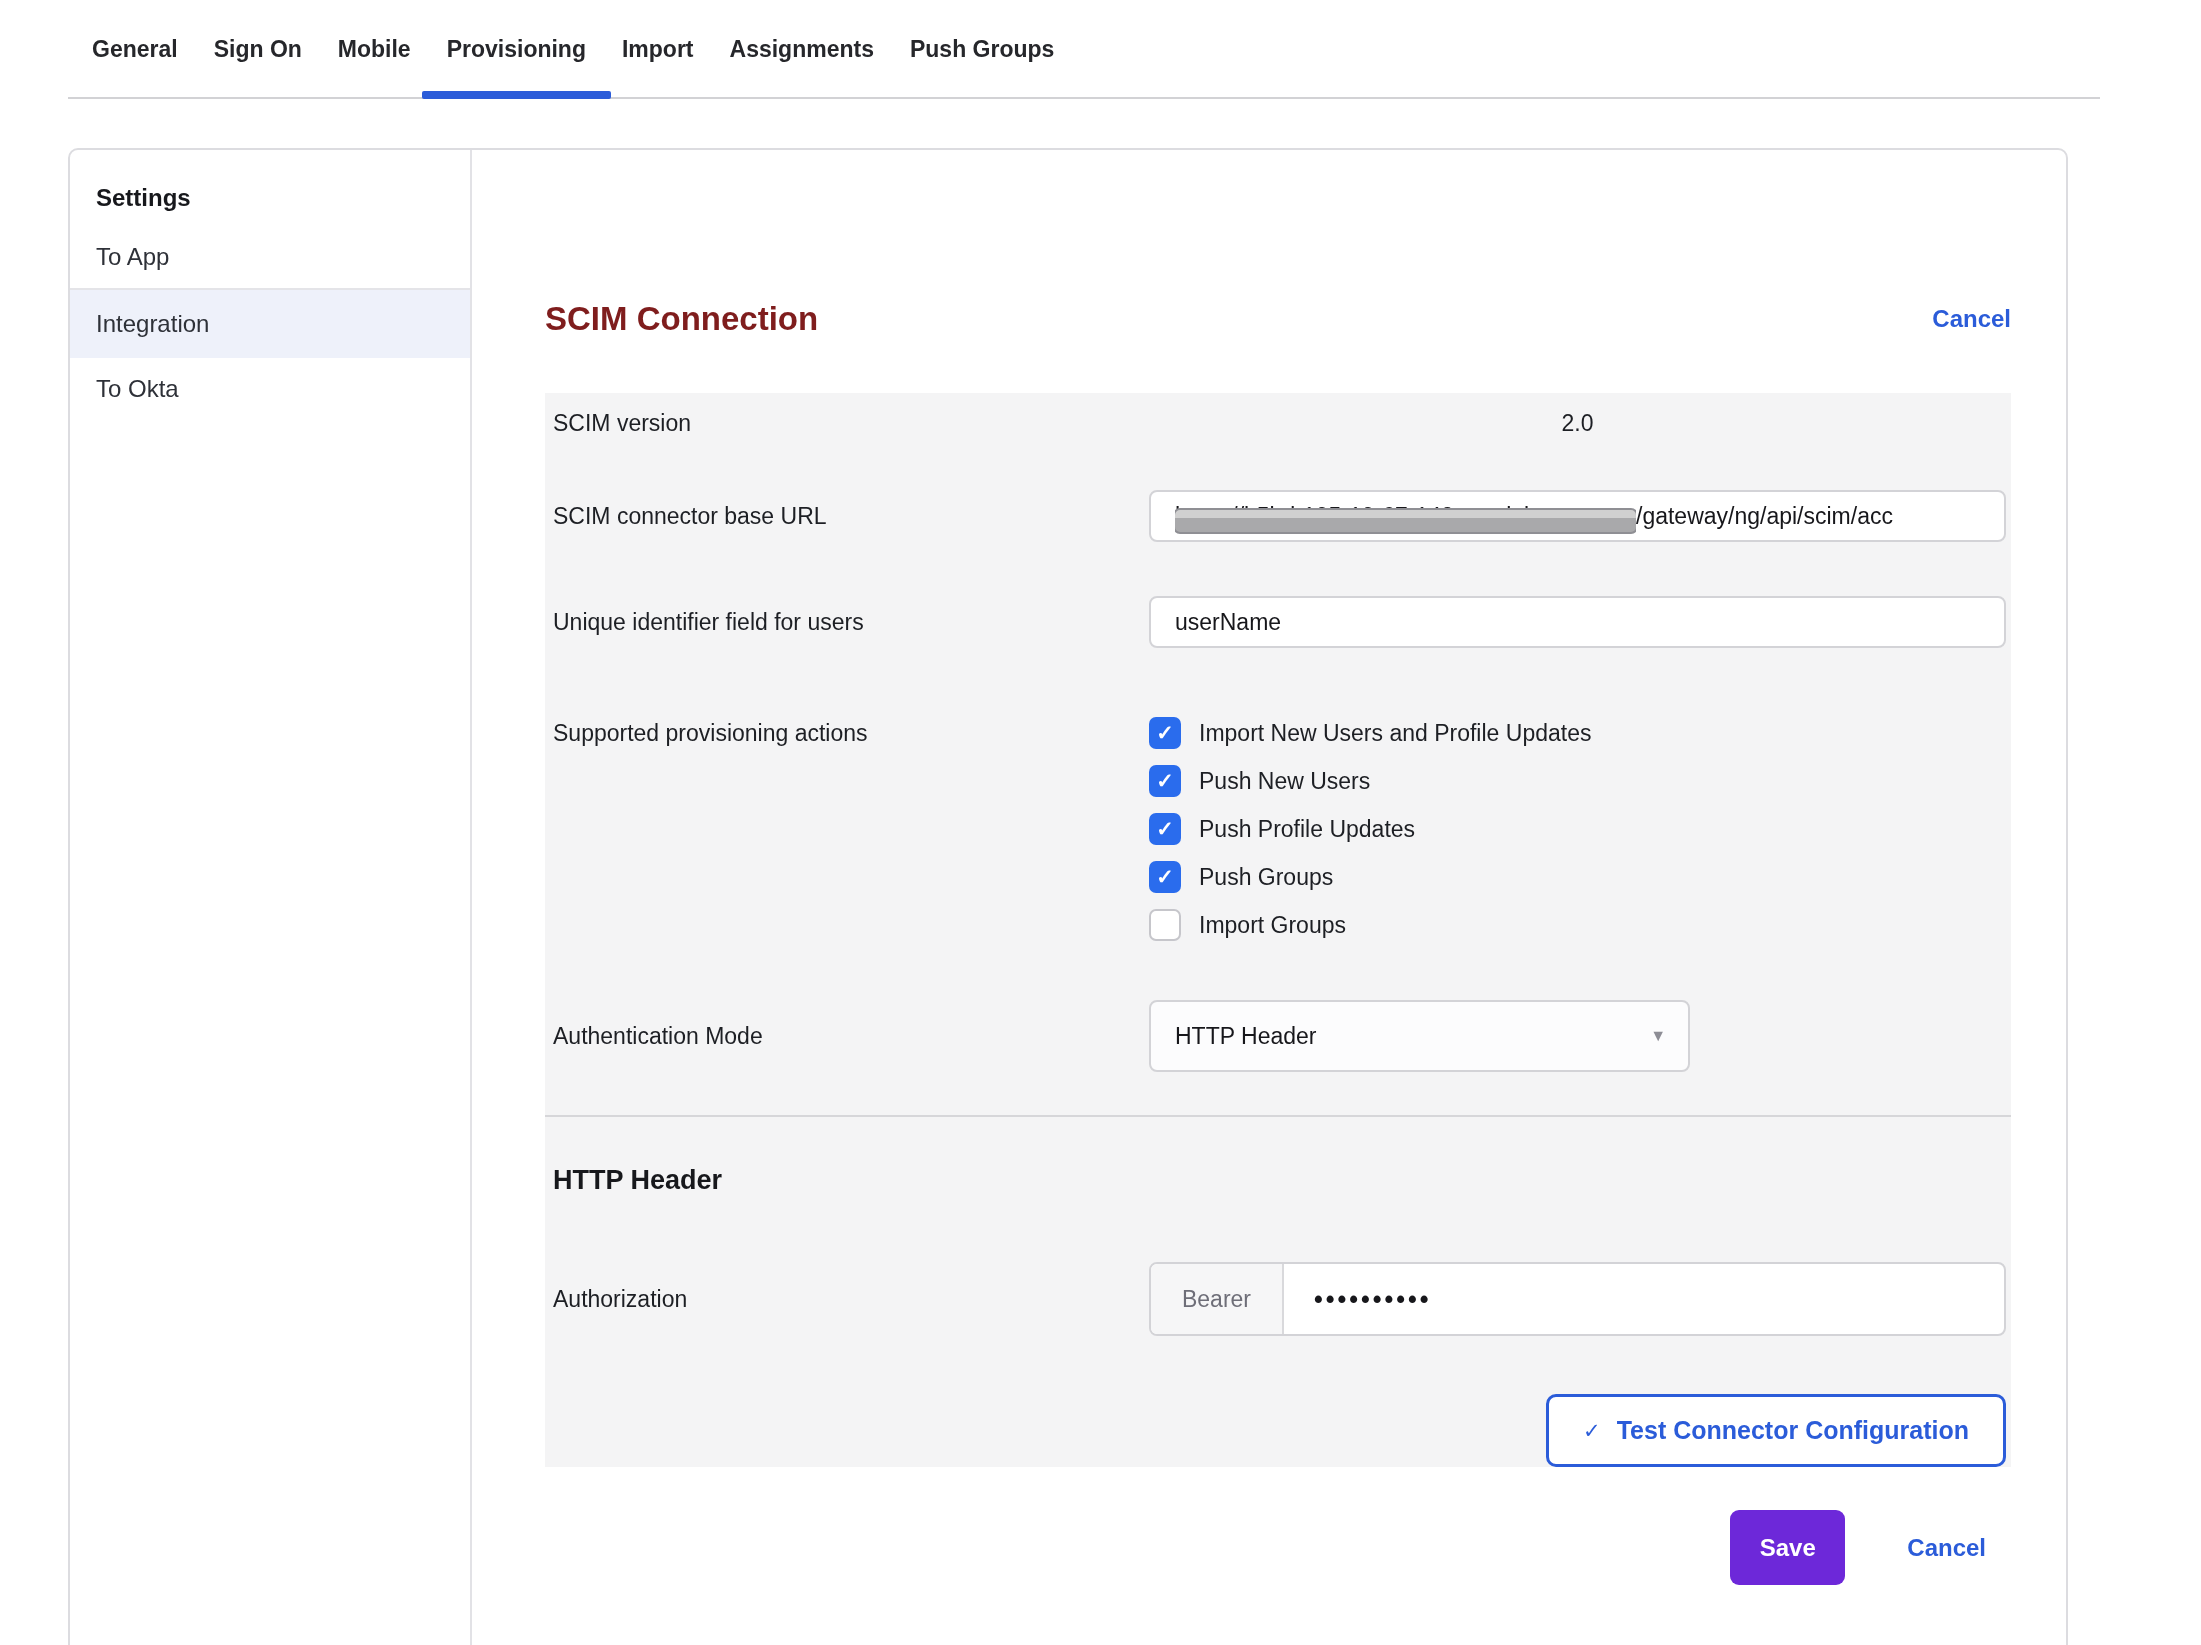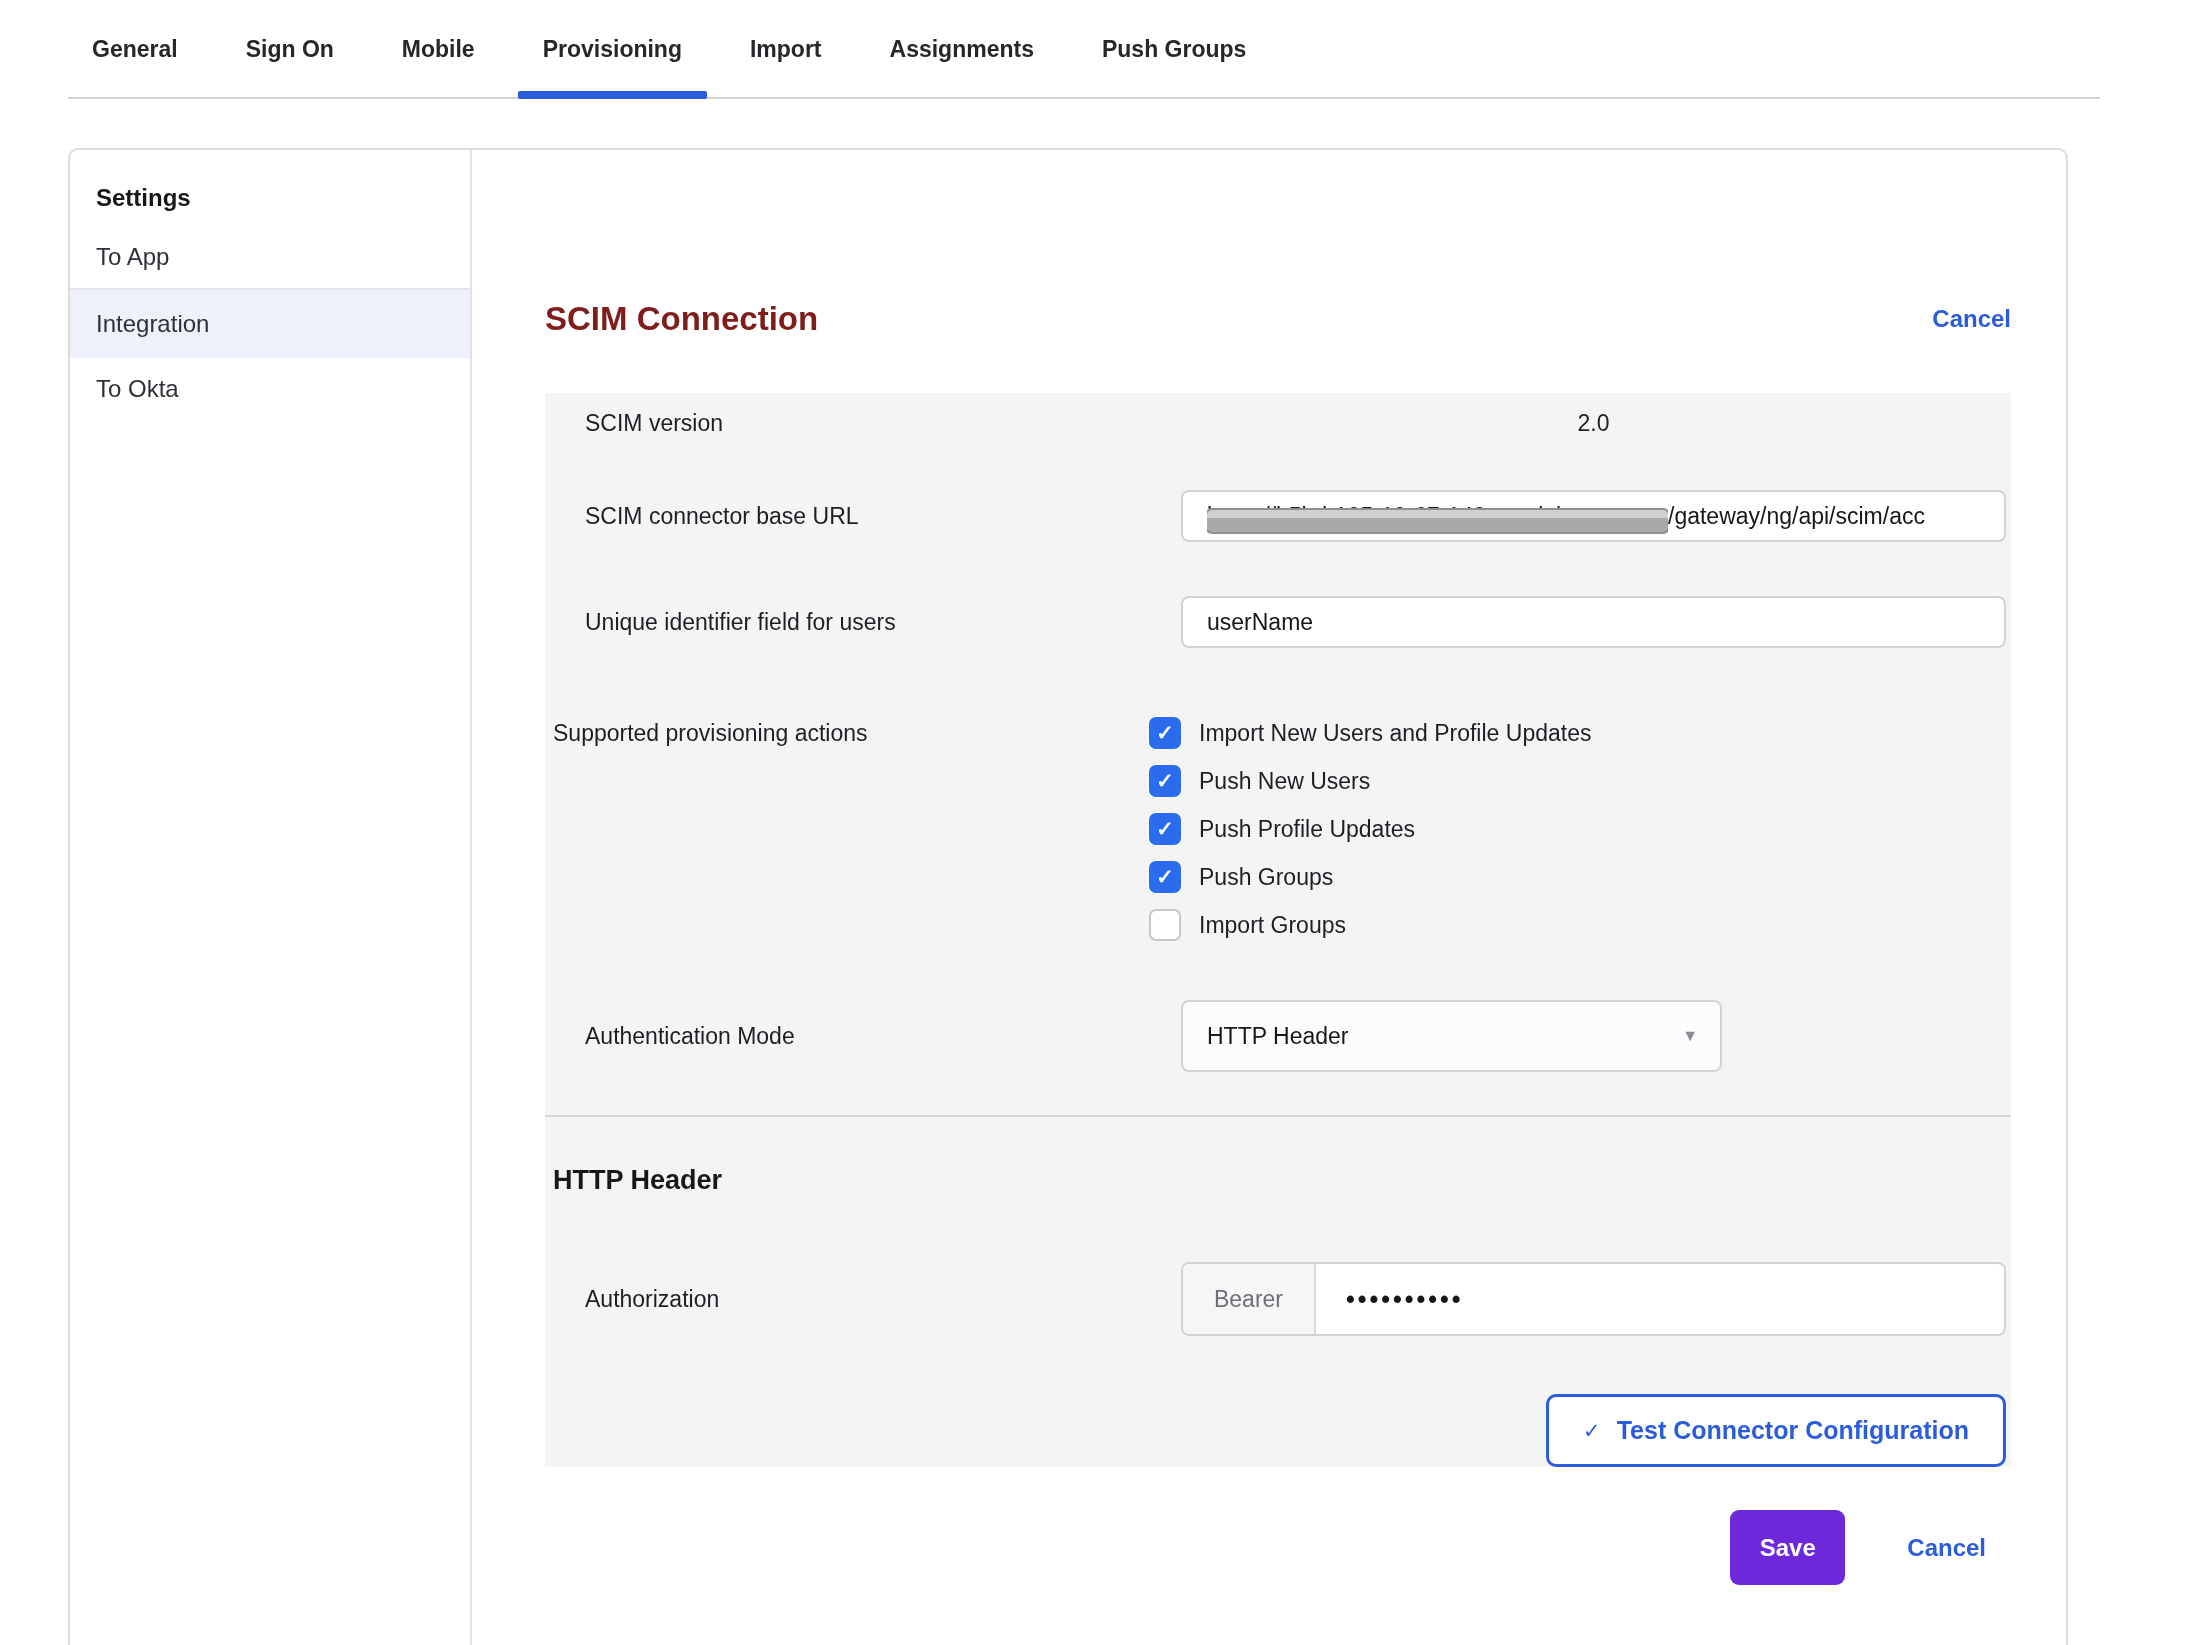--- a/index.html
+++ b/index.html
@@ -1,20 +1,20 @@
 <!DOCTYPE html>
 <html><head>
 <meta charset="utf-8">
 <style>
   * { box-sizing: border-box; margin: 0; padding: 0; }
   html,body { width:2201px; height:1645px; overflow:hidden; background:#ffffff;
               font-family:"Liberation Sans", sans-serif; color:#1d1f24; }
 
   
-  .tabbar { margin-left:68px; width:2032px; display:flex; gap:68px;
+  .tabbar { margin-left:68px; width:2032px; display:flex; gap:36px;
             padding:34px 0 0 24px; border-bottom:2px solid #d2d2d5; }
   .tab { position:relative; font-size:23px; font-weight:700; color:#26272b;
          line-height:30px; padding-bottom:33px; cursor:pointer; white-space:nowrap; }
   .tab.active .tab-underline { position:absolute; left:-25px; right:-25px; bottom:-2px;
          height:8px; background:#2b5cd9; border-radius:2px; }
 
   
   .panel { margin:49px 0 0 68px; width:2000px; height:1600px;
            border:2px solid #dcdce0; border-radius:10px; display:flex; }
 
@@ -30,21 +30,21 @@
   
   .main { flex:1; padding:150px 55px 0 73px; }
   .main-header { display:flex; justify-content:space-between; align-items:center; }
   .main-header h1 { font-size:33px; font-weight:700; color:#7f1d1d; }
   .link { color:#2b5cd9; font-weight:700; font-size:24px; cursor:pointer; text-decoration:none; }
 
   
   .form-card { background:#f4f4f5; margin-top:55px; }
   .rows { padding:14px 5px 0 8px; }
   .row { display:flex; align-items:flex-start; }
-  .row.center { align-items:center;margin-left:32px; }
+  .row.center { align-items:center; }
   .row-label { width:596px; flex:none; font-size:23px; color:#1d1f24; line-height:32px; }
   .row-value { flex:1; min-width:0; }
 
   .r1 { height:32px; }
   .r2 { margin-top:51px; }
   .r3 { margin-top:54px; }
   .r4 { margin-top:61px; }
   .r4 .row-label { line-height:48px; }
   .r5 { margin-top:51px; }
 

